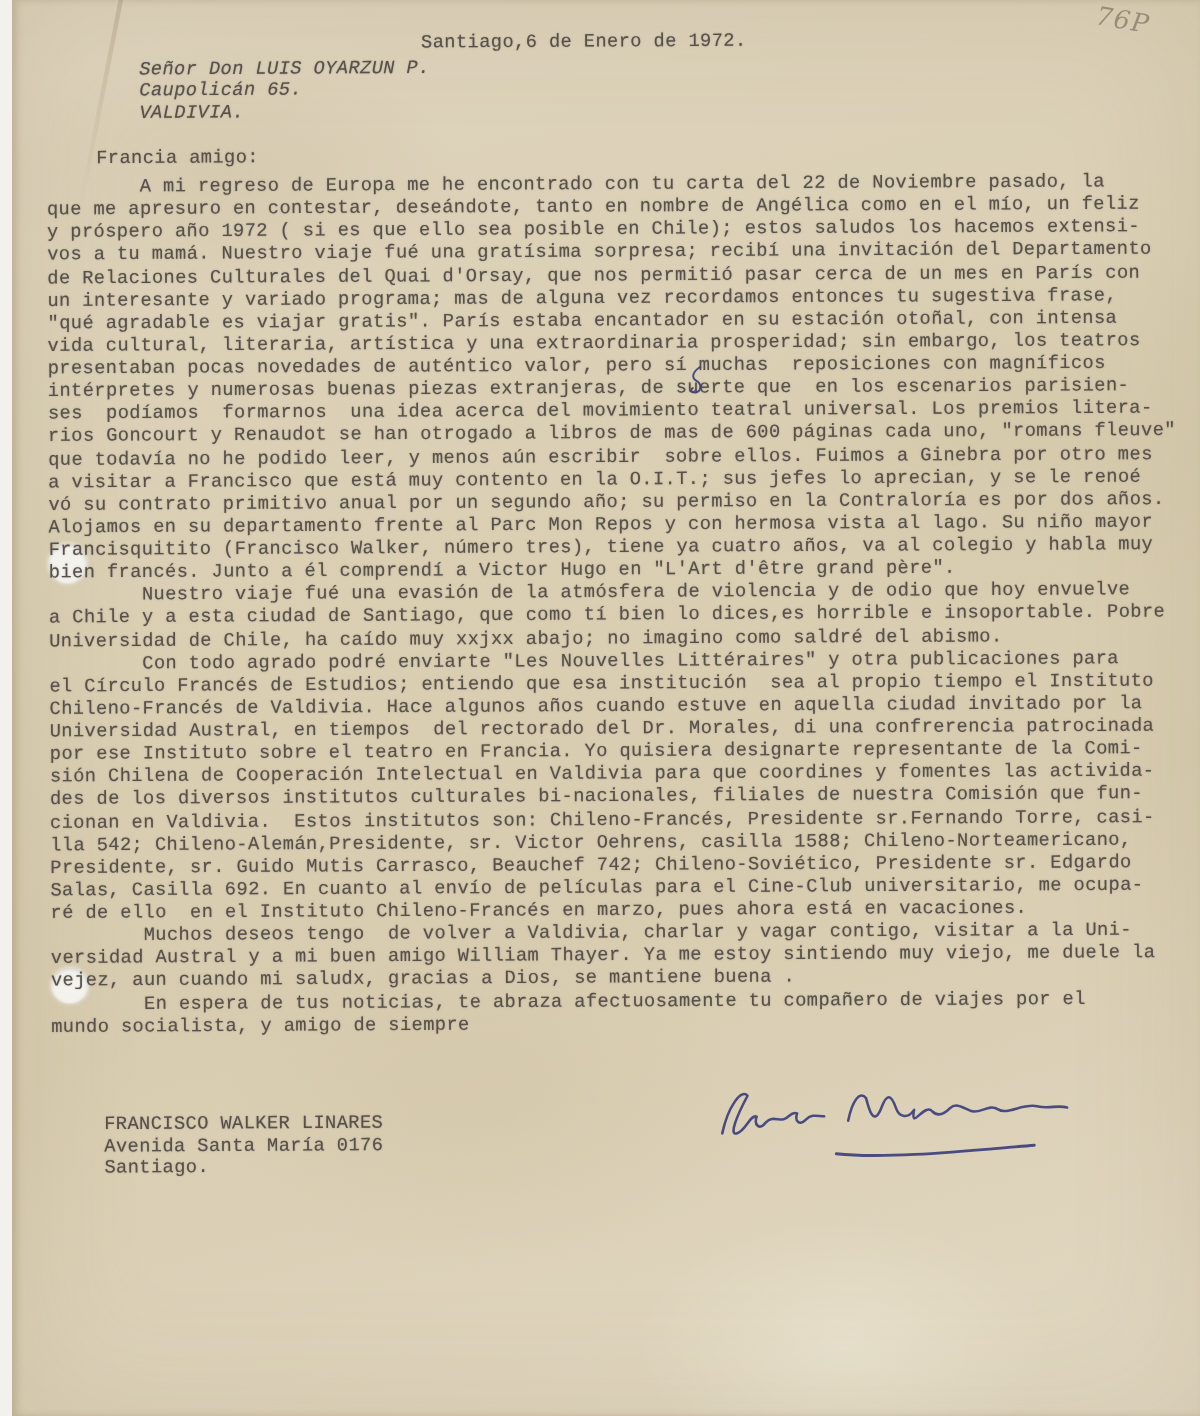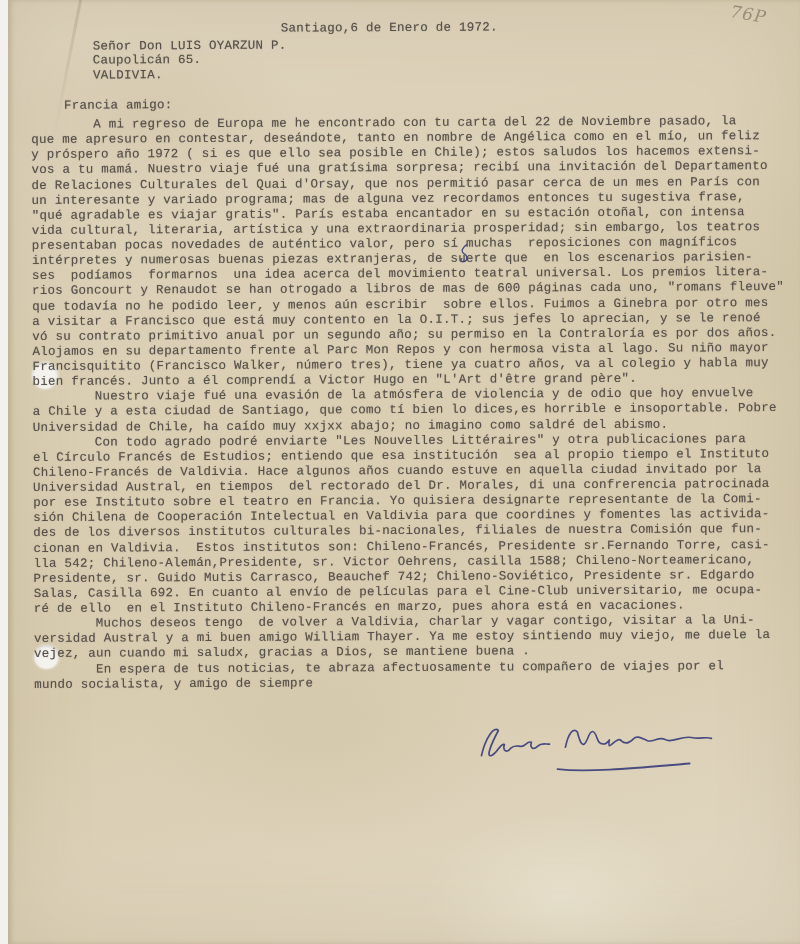--- a/index.html
+++ b/index.html
@@ -30,21 +30,21 @@
     background:linear-gradient(to bottom,rgba(110,90,55,.22),rgba(110,90,55,.05) 70%,transparent);
     transform:rotate(11deg);border-radius:2px;
   }
   .content{position:absolute;inset:0;transform:rotate(-0.3deg);}
   .typed{
     color:#57514a;
     text-shadow:0 0 1px rgba(87,81,74,.55);
     letter-spacing:.25px;font-size:12.5px;
   }
   .date-line{position:absolute;left:283px;top:21px;white-space:pre;}
-  .recipient-block{position:absolute;left:95px;top:38px;line-height:14.3px;white-space:pre;}
+  .recipient-block{position:absolute;left:95px;top:38px;line-height:14.3px;white-space:pre;font-style:italic;}
   .salutation{position:absolute;left:66px;top:97px;white-space:pre;}
   .body-block{position:absolute;left:33px;top:116px;line-height:15.12px;white-space:pre;}
   .sender-block{position:absolute;left:68px;top:741px;line-height:14.6px;white-space:pre;}
   .pencil-note{
     position:absolute;left:733px;top:6px;
     font-family:"DejaVu Serif", serif;font-style:italic;
     font-size:17px;color:#978e7a;transform:rotate(10deg);letter-spacing:1px;
   }
   .hole{
     position:absolute;border-radius:50%;background:#f4f2ec;
@@ -126,14 +126,17 @@
   </div>
 
   <div class="signature-wrap">
     <svg width="252" height="62" viewBox="0 0 252 62">
       <path class="ink" stroke-width="1.7" d="M14,40 C18,22 27,10 31,15 C24,28 18,42 24,40 C30,38 33,27 37,29 C35,35 39,38 43,33 C47,29 50,31 54,31 C58,31 60,25 64,27 C62,33 66,35 70,31 C74,27 78,29 82,29"></path>
       <path class="ink" stroke-width="1.7" d="M98,32 C101,18 106,12 110,17 C112,25 115,36 120,24 C124,13 127,15 130,24 C132,30 138,31 142,25 C139,40 149,20 154,26 C158,30 162,28 166,24 C170,20 175,24 180,26 C186,28 192,21 198,25 C204,29 214,21 224,23 C232,25 238,22 244,24"></path>
       <path class="ink" stroke-width="1.9" d="M90,54 C124,58 182,52 222,49"></path>
     </svg>
   </div>
 
+  <div class="typed sender-block">FRANCISCO WALKER LINARES
+Avenida Santa María 0176
+Santiago.</div>
 
 </div>
 
 </body></html>

